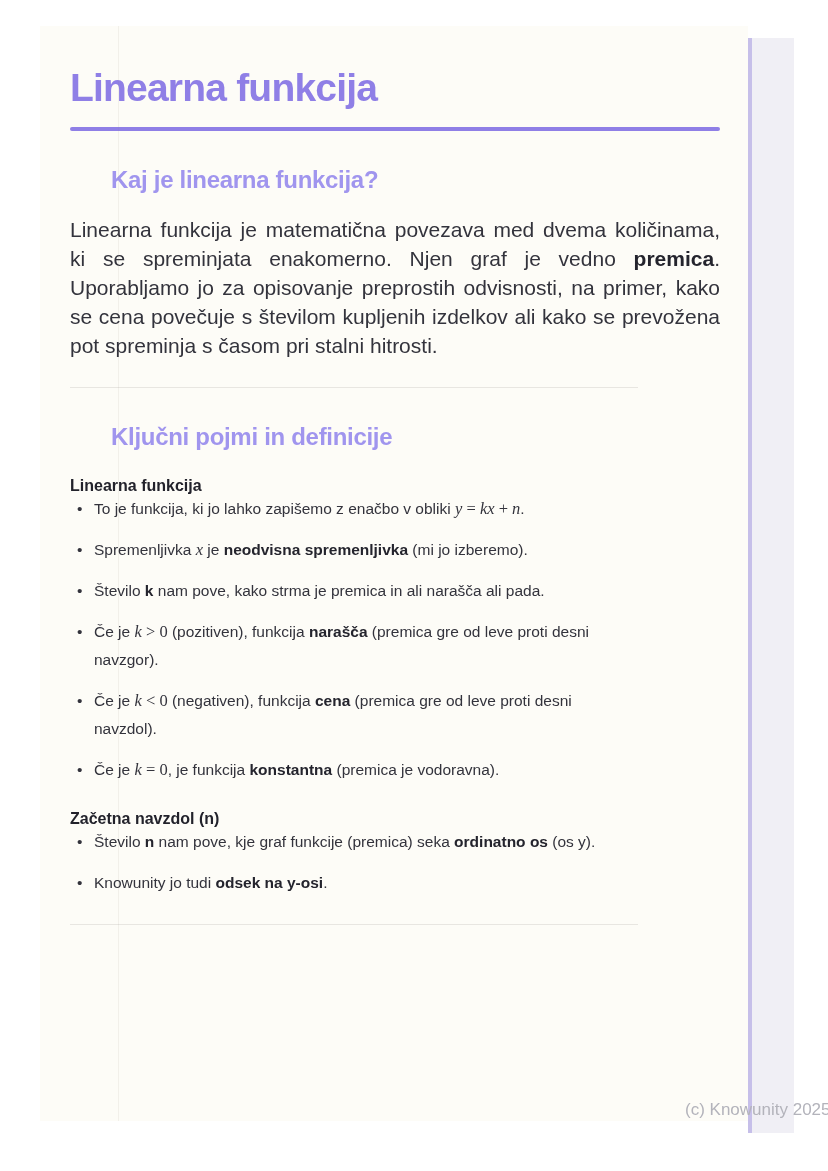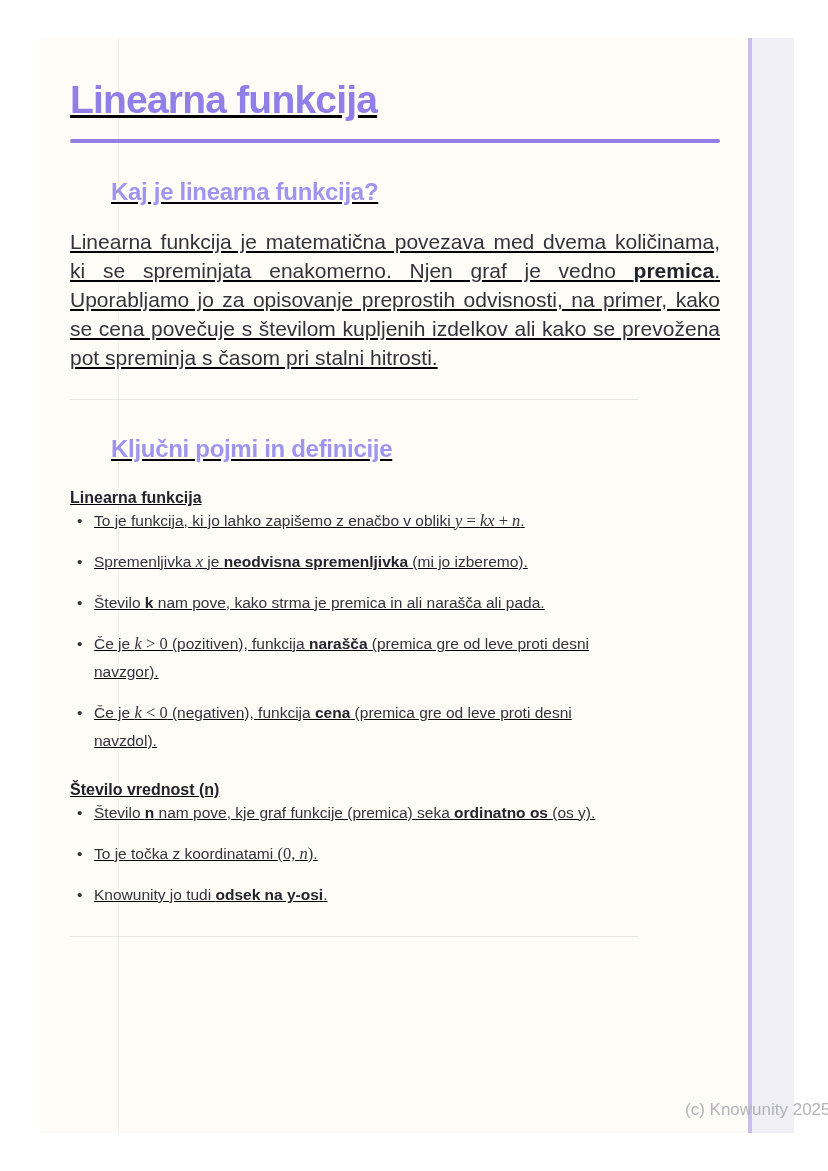--- a/index.html
+++ b/index.html
@@ -15,27 +15,26 @@
     width: 828px;
     height: 1171px;
     background: #ffffff;
     overflow: hidden;
   }
 
   
   .page {
     position: absolute;
     left: 40px;
-    top: 38px;
+    top: 26px;
     width: 708px;
     height: 1095px;
     background: #fdfcf7;
     padding: 0 28px 0 30px;
     overflow: hidden;
-    text-decoration: underline;
   }
   
   .page::before {
     content: "";
     position: absolute;
     left: 78px;
     top: 0;
     width: 1px;
     height: 100%;
     background: rgba(150, 140, 130, 0.10);
@@ -164,26 +163,26 @@
     <h3 class="sub-heading">Linearna funkcija</h3>
     <ul class="bullet-list">
       <li><span>To je funkcija, ki jo lahko zapišemo z enačbo v obliki </span><span class="seg-m">y</span><span class="seg-mu"> = </span><span class="seg-m">kx</span><span class="seg-mu"> + </span><span class="seg-m">n</span><span>.</span></li>
       <li><span>Spremenljivka </span><span class="seg-m">x</span><span> je </span><span class="seg-b">neodvisna spremenljivka</span><span> (mi jo izberemo).</span></li>
     </ul>
 
     <ul class="bullet-list">
       <li><span>Število </span><span class="seg-b">k</span><span> nam pove, kako strma je premica in ali narašča ali pada.</span></li>
       <li><span>Če je </span><span class="seg-m">k</span><span class="seg-mu"> &gt; 0</span><span> (pozitiven), funkcija </span><span class="seg-b">narašča</span><span> (premica gre od leve proti desni</span><br><span>navzgor).</span></li>
       <li><span>Če je </span><span class="seg-m">k</span><span class="seg-mu"> &lt; 0</span><span> (negativen), funkcija </span><span class="seg-b">cena</span><span> (premica gre od leve proti desni</span><br><span>navzdol).</span></li>
+      <li><span>Če je </span><span class="seg-m">k</span><span class="seg-mu"> = 0</span><span>, je funkcija </span><span class="seg-b">konstantna</span><span> (premica je vodoravna).</span></li>
     </ul>
 
-    <h3 class="sub-heading">Število vrednost (n)</h3>
+    <h3 class="sub-heading">Začetna navzdol (n)</h3>
     <ul class="bullet-list">
       <li><span>Število </span><span class="seg-b">n</span><span> nam pove, kje graf funkcije (premica) seka </span><span class="seg-b">ordinatno os</span><span> (os y).</span></li>
-      <li><span>To je točka z koordinatami </span><span class="seg-mu">(0, </span><span class="seg-m">n</span><span class="seg-mu">)</span><span>.</span></li>
       <li><span>Knowunity jo tudi </span><span class="seg-b">odsek na y-osi</span><span>.</span></li>
     </ul>
 
     <hr class="divider">
 
   </div>
 
   <div class="next-page-edge"></div>
 
   <div class="watermark">(c) Knowunity 2025</div>

